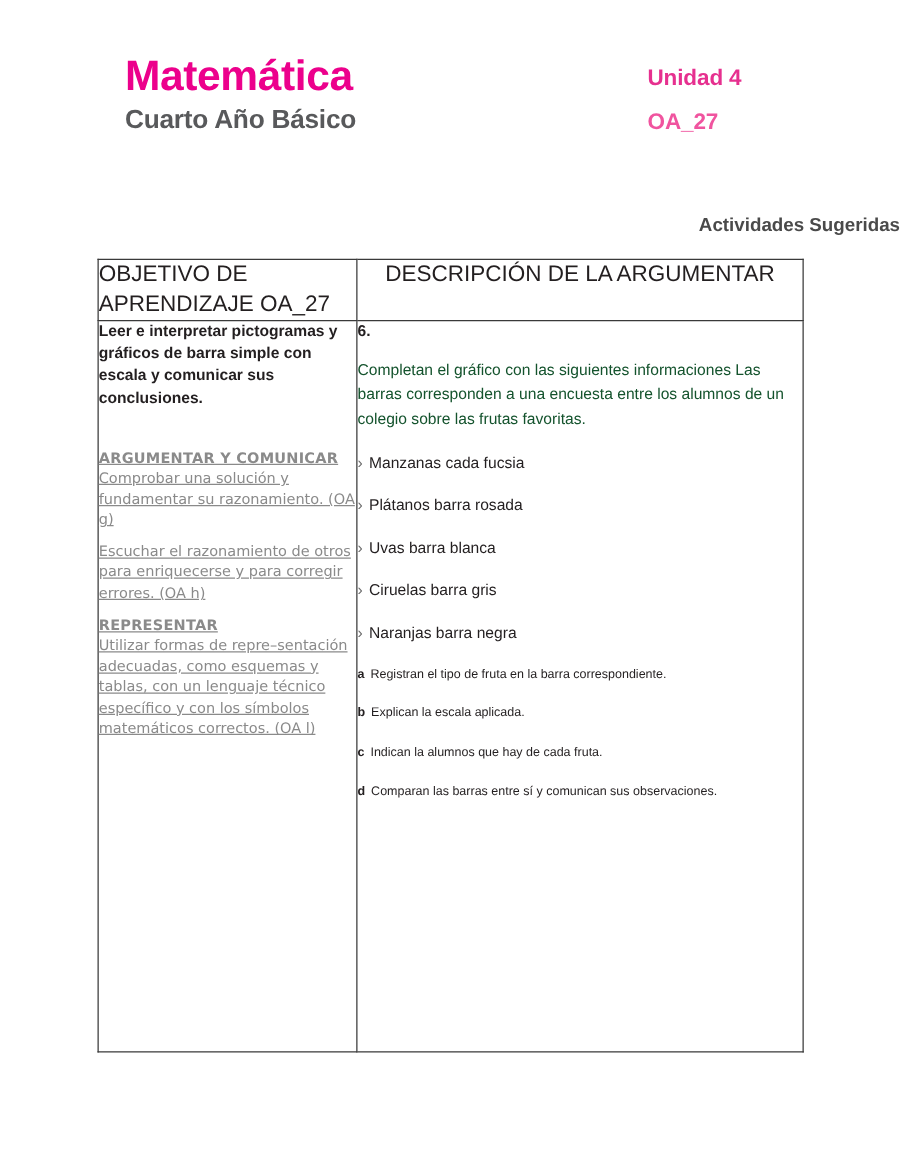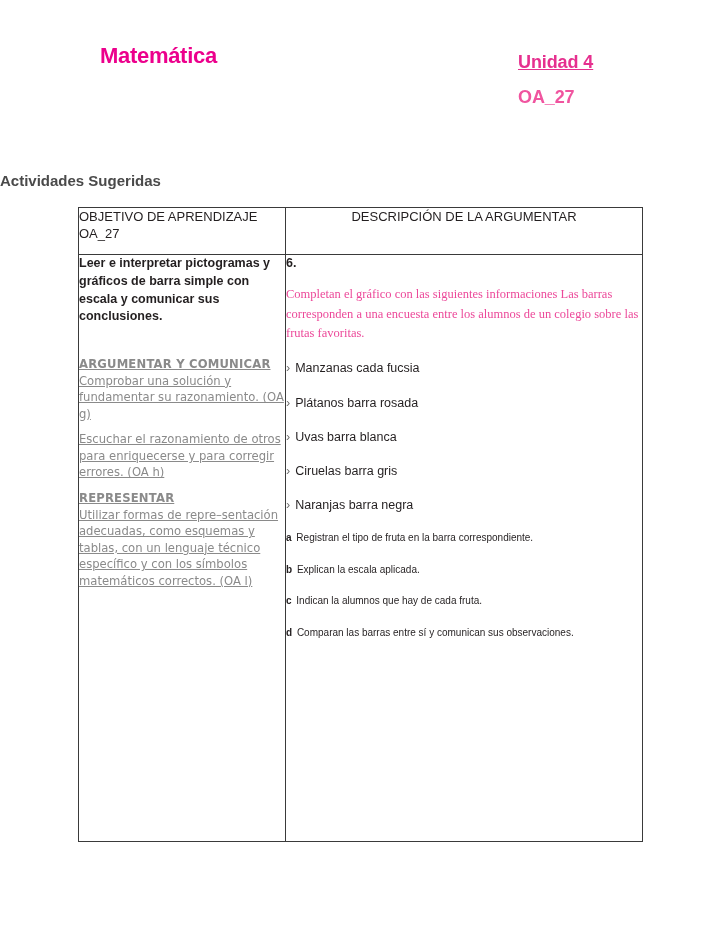--- a/index.html
+++ b/index.html
@@ -21,21 +21,21 @@
     position: absolute;
     left: 0;
     top: 0;
     width: 720px;
     height: 150px;
   }
   .subject-title {
     position: absolute;
     left: 100px;
     top: 44px;
-    font-size: 22px;
+    font-size: 34px;
     font-weight: bold;
     color: #ec008c;
     letter-spacing: -0.3px;
     line-height: 1.05;
   }
   .grade-title {
     position: absolute;
     left: 100px;
     top: 84px;
     font-size: 21px;
@@ -45,39 +45,38 @@
     line-height: 1.1;
   }
   .unit-label {
     position: absolute;
     left: 518px;
     top: 52px;
     font-size: 18px;
     font-weight: bold;
     color: #e6308f;
     letter-spacing: -0.1px;
-    text-decoration: underline;
   }
   .oa-label {
     position: absolute;
     left: 518px;
     top: 87px;
     font-size: 18px;
     font-weight: bold;
     color: #f0549f;
     letter-spacing: -0.1px;
   }
 
   
   .section-title {
     position: absolute;
     left: 0;
     top: 172px;
     width: 720px;
-    text-align: left;
+    text-align: right;
     font-size: 15px;
     font-weight: bold;
     color: #4a4a4a;
   }
 
   
   .activities-table {
     position: absolute;
     left: 78px;
     top: 207px;
@@ -91,21 +90,21 @@
     border: 1px solid #3a3a3a;
     vertical-align: top;
     padding: 0;
   }
   .col-left  { width: 207px; }
   .col-right { width: 357px; }
 
   .th-cell {
     height: 46px;
     padding: 6px 8px 0 8px;
-    font-size: 13px;
+    font-size: 18px;
     font-weight: normal;
     color: #231f20;
     line-height: 1.32;
     text-align: left;
   }
   .th-cell.center { text-align: center; }
 
   .body-cell-left {
     padding: 9px 10px 10px 9px;
   }
@@ -140,22 +139,21 @@
   .item-number {
     font-size: 12.5px;
     font-weight: bold;
     margin: 0 0 14px 0;
     line-height: 1.3;
   }
   .intro-paragraph {
     font-size: 12.5px;
     line-height: 1.55;
     margin: 0 0 16px 0;
-    color: #ec4899;
-    font-family: Liberation Serif, serif;
+    color: #14532d;
   }
   .bullet-row {
     font-size: 12.5px;
     line-height: 1.45;
     margin: 0 0 16px 0;
     color: #231f20;
   }
   .bullet-marker {
     color: #6d6d6d;
     margin-right: 5px;
@@ -170,20 +168,21 @@
   .letter-marker {
     font-weight: bold;
     margin-right: 2px;
   }
 </style>
 </head>
 <body>
 
 <div class="doc-header">
   <div class="subject-title">Matemática</div>
+  <div class="grade-title">Cuarto Año Básico</div>
   <div class="unit-label">Unidad 4</div>
   <div class="oa-label">OA_27</div>
 </div>
 
 <div class="section-title">Actividades Sugeridas</div>
 
 <table class="activities-table">
   <colgroup>
     <col class="col-left">
     <col class="col-right">

